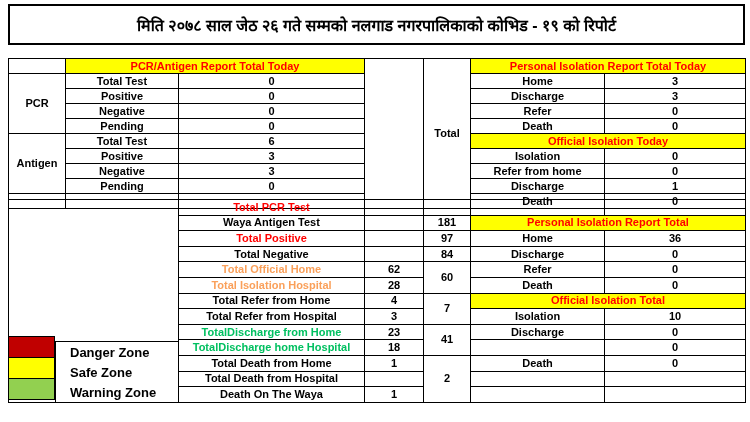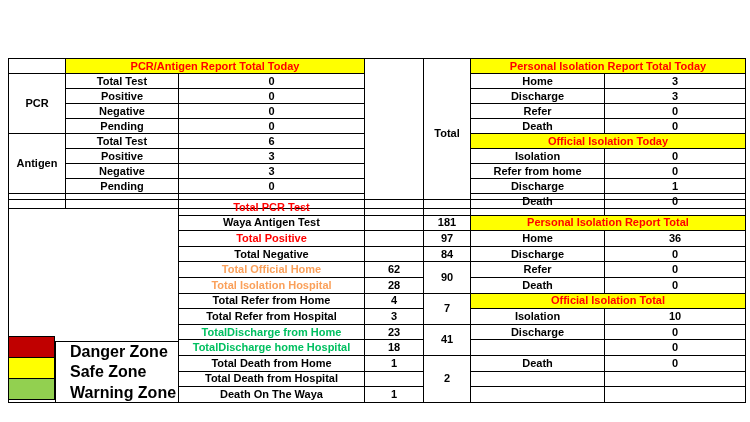--- a/index.html
+++ b/index.html
@@ -30,31 +30,32 @@
   td.grp{border-width:2px;vertical-align:bottom;padding-bottom:2px;text-align:center;}
   td.bigcell{border-width:2px;}
   .t-red{color:#FF0000;}
   .t-orange{color:#FAA05A;}
   .t-green{color:#00C060;margin-top:8px;}
   .legend-box{
     position:absolute;left:55px;top:341px;width:123px;height:61px;
     border-top:1px solid #000;border-left:1px solid #000;
     display:flex;flex-direction:column;background:transparent;z-index:5;
   }
-  .legend-row{flex:1;display:flex;align-items:center;padding-left:14px;font-size:16px;}
+  .legend-row{flex:1;display:flex;align-items:center;padding-left:14px;font-size:13px;}
   .swatch{position:absolute;left:8px;width:47px;box-sizing:border-box;border:1px solid #000;z-index:6;}
   .sw-danger{top:336px;height:22px;background:#C00000;}
   .sw-warning{top:357px;height:22px;background:#FFFF00;}
   .sw-safe{top:378px;height:22px;background:#92D050;}
 </style>
 </head>
 <body>
 
 <div class="canvas">
 
+  <div class="title">मिति २०७८ साल जेठ २६ गते सम्मको नलगाड नगरपालिकाको कोभिड - १९ को रिपोर्ट</div>
 
   <table class="grid top-grid" style="left:8px;top:58px;width:737px;">
     <colgroup>
       <col style="width:57px">
         <col style="width:113px">
         <col style="width:186px">
       <col style="width:59px">
         <col style="width:47px">
         <col style="width:134px">
         <col style="width:141px">
@@ -161,21 +162,21 @@
     <tr>
       <td class="lbl">Total Negative</td>
       <td></td>
       <td>84</td>
       <td class="lbl">Discharge</td>
       <td>0</td>
     </tr>
     <tr>
       <td class="lbl t-orange">Total Official Home</td>
       <td>62</td>
-      <td rowspan="2" class="b2 vbot">90</td>
+      <td rowspan="2" class="b2 vbot">60</td>
       <td class="lbl">Refer</td>
       <td>0</td>
     </tr>
     <tr>
       <td class="lbl t-orange">Total Isolation Hospital</td>
       <td>28</td>
       <td class="lbl">Death</td>
       <td>0</td>
     </tr>
     <tr>

